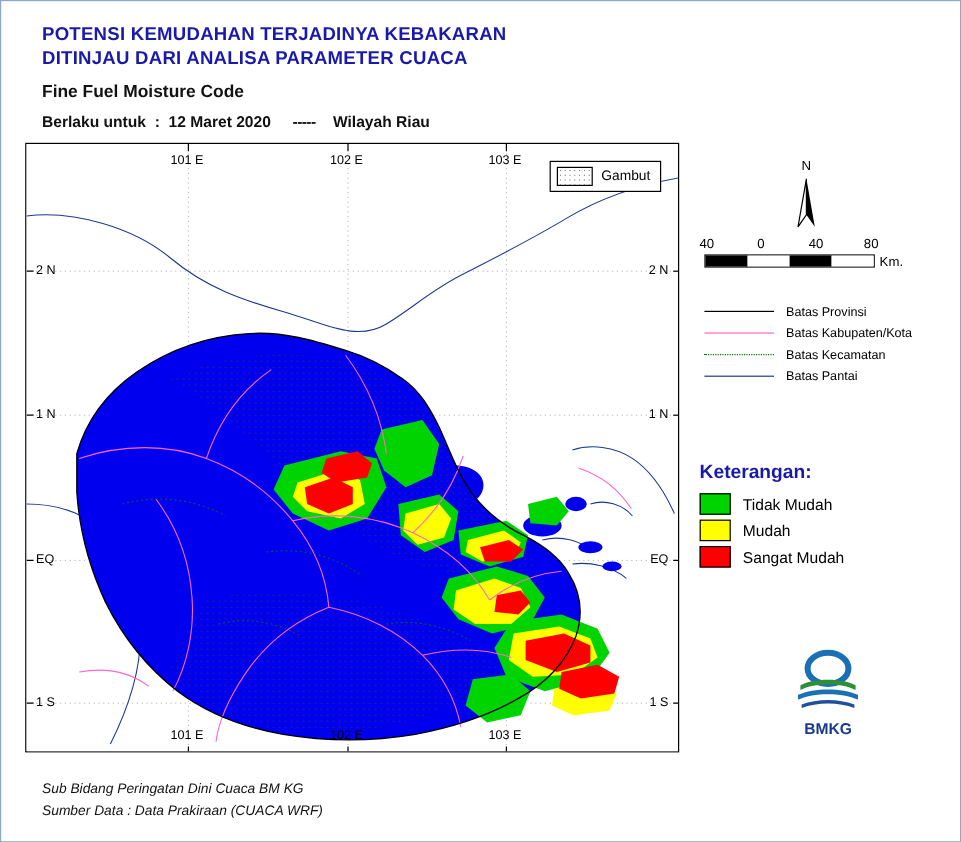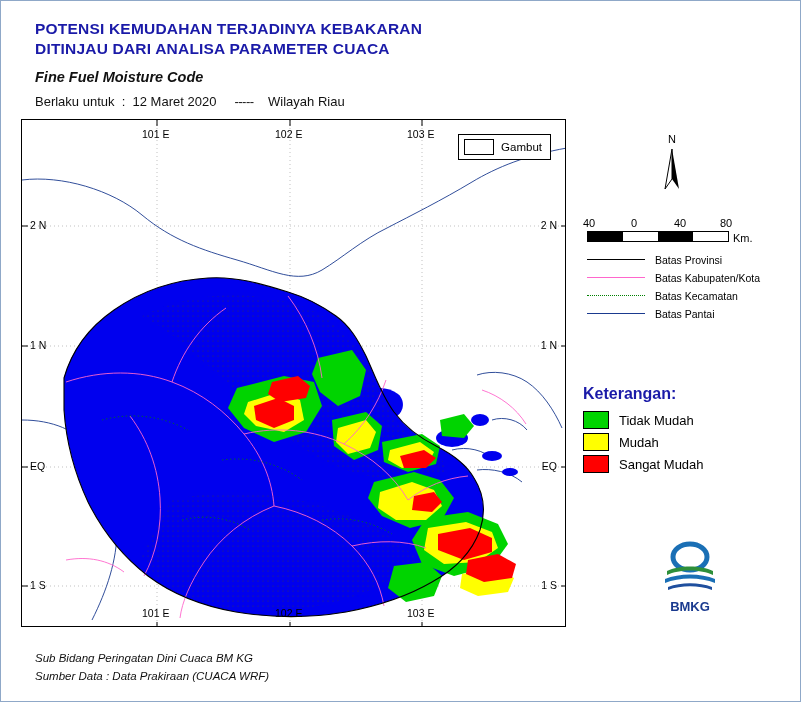--- a/index.html
+++ b/index.html
@@ -13,24 +13,24 @@
     box-sizing: border-box;
     overflow: hidden;
   }
   
   .title-block { position:absolute; left:34px; top:18px; width:560px; }
   .title-line {
     color:#1a1aa8; font-weight:bold; font-size:15.5px; letter-spacing:0.2px;
     line-height:20px; text-transform:uppercase;
   }
   .subtitle {
-    color:#111111; font-weight:bold; font-style:italic; font-size:14.5px;
+    color:#111111; font-weight:bold; font-size:14.5px;
     margin-top:10px;
   }
-  .validity { color:#111111; font-size:13px; margin-top:9px; }
+  .validity { color:#111111; font-size:13px; margin-top:9px;font-weight:bold; }
   .validity .dash { letter-spacing:-0.5px; }
   .validity span { white-space:pre; }
 
   
   #map-frame {
     position:absolute; left:20px; top:118px; width:545px; height:508px;
     border:1px solid #000; box-sizing:border-box; background:#ffffff;
     overflow:hidden;
   }
   #map-inner { position:absolute; left:0; top:0; width:100%; height:100%; }
@@ -56,21 +56,21 @@
 
   
   #right-panel { position:absolute; left:578px; top:122px; width:205px; }
 
   
   #north { position:absolute; left:78px; top:10px; width:30px; text-align:center; }
   #north .n-letter { font-size:11px; color:#000; }
   #north svg { display:block; margin:2px auto 0; }
 
   
-  #scalebar { position:absolute; left:8px; top:94px; width:170px; }
+  #scalebar { position:absolute; left:8px; top:75px; width:170px; }
   #scale-nums { position:relative; height:14px; font-size:11px; color:#000; }
   #scale-nums span { position:absolute; top:0; transform:translateX(-50%); }
   #scale-bars { display:flex; height:9px; border:1px solid #000; width:140px; }
   #scale-bars div { flex:1 1 25%; }
   .sb-dark { background:#000; }
   .sb-light { background:#fff; }
   #scale-unit { position:absolute; left:146px; top:15px; font-size:11px; }
 
   
   #legenda { position:absolute; left:8px; top:128px; width:195px; }

